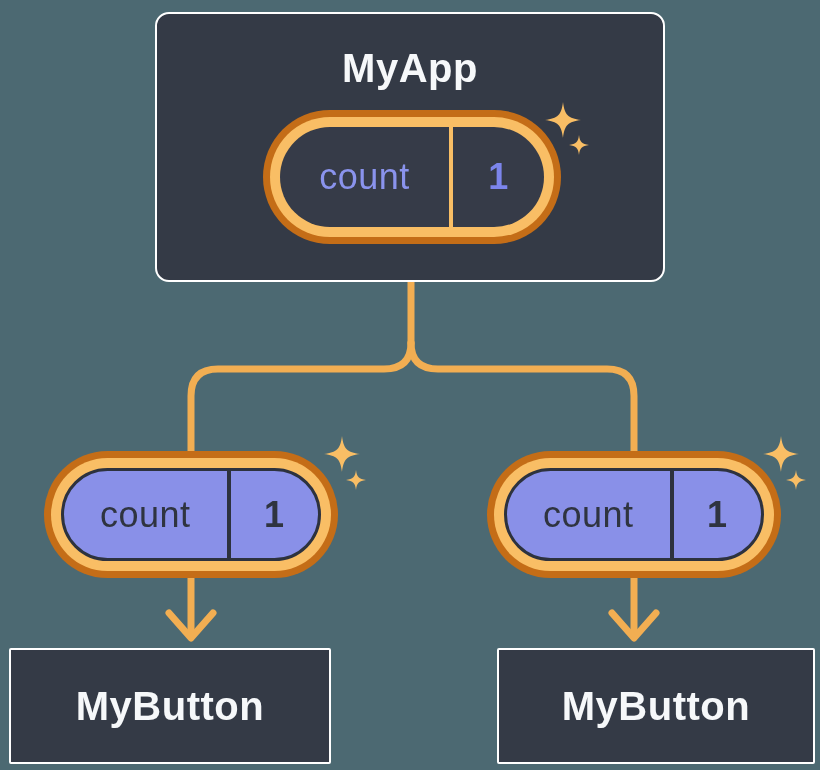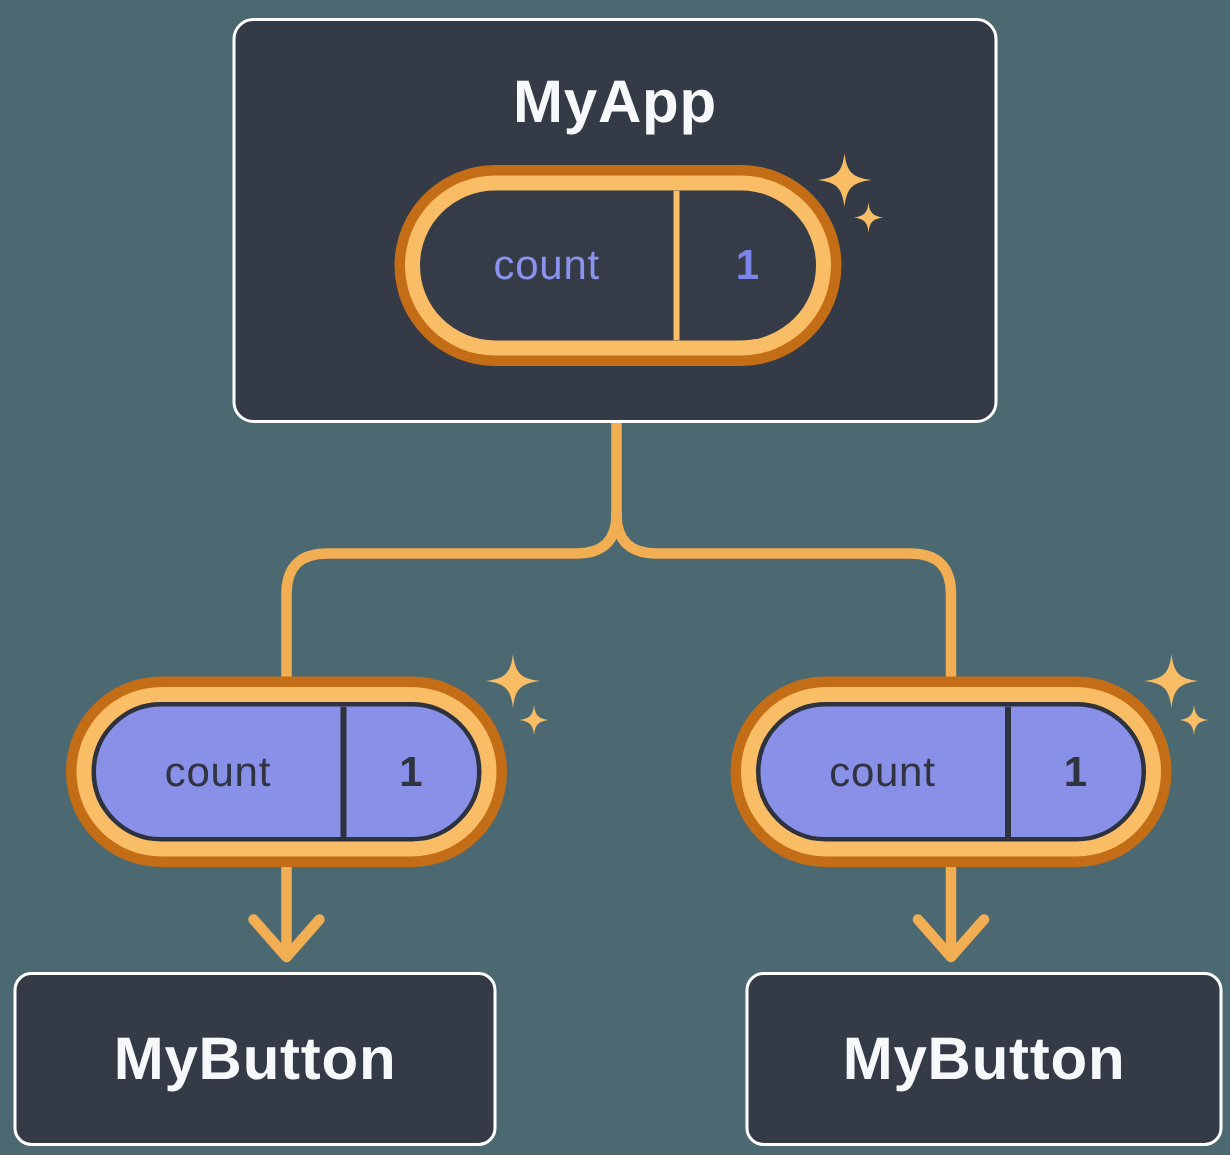--- a/index.html
+++ b/index.html
@@ -38,21 +38,21 @@
     z-index: 2;
     display: flex;
     justify-content: center;
   }
   .node-root {
     left: 155px; top: 12px;
     width: 510px; height: 270px;
   }
   .node-child {
     align-items: center;
-    border-radius: 12px;
+    border-radius: 2px;
   }
   .node-child-left  { left: 9px;   top: 648px; width: 322px; height: 116px; }
   .node-child-right { left: 497px; top: 648px; width: 318px; height: 116px; }
   .node-title {
     color: #F6F8FA;
     font-size: 40px;
     font-weight: 600;
     letter-spacing: 0.5px;
   }
   .node-root .node-title { margin-top: 32px; }
@@ -87,21 +87,21 @@
     background: #363B48;
   }
   .pill-core-prop {           
     background: #8990E8;
     border: 3px solid #2D323E;
   }
   .pill-seg {
     display: flex;
     align-items: center;
     justify-content: center;
-    font-size: 28px;
+    font-size: 36px;
     letter-spacing: 0.5px;
   }
   .pill-seg-name  { flex: 65 0 0; }
   .pill-seg-value { flex: 35 0 0; font-weight: 700; }
   .pill-core-state .pill-seg { color: #8A93ED; }
   .pill-core-state .pill-seg-value { color: #7C85EC; }
   .pill-core-prop .pill-seg { color: #2F3440; }
   .pill-divider { width: 4px; flex: 0 0 auto; }
   .pill-core-state .pill-divider { background: #F9BE65; }
   .pill-core-prop  .pill-divider { background: #2D323E; }

